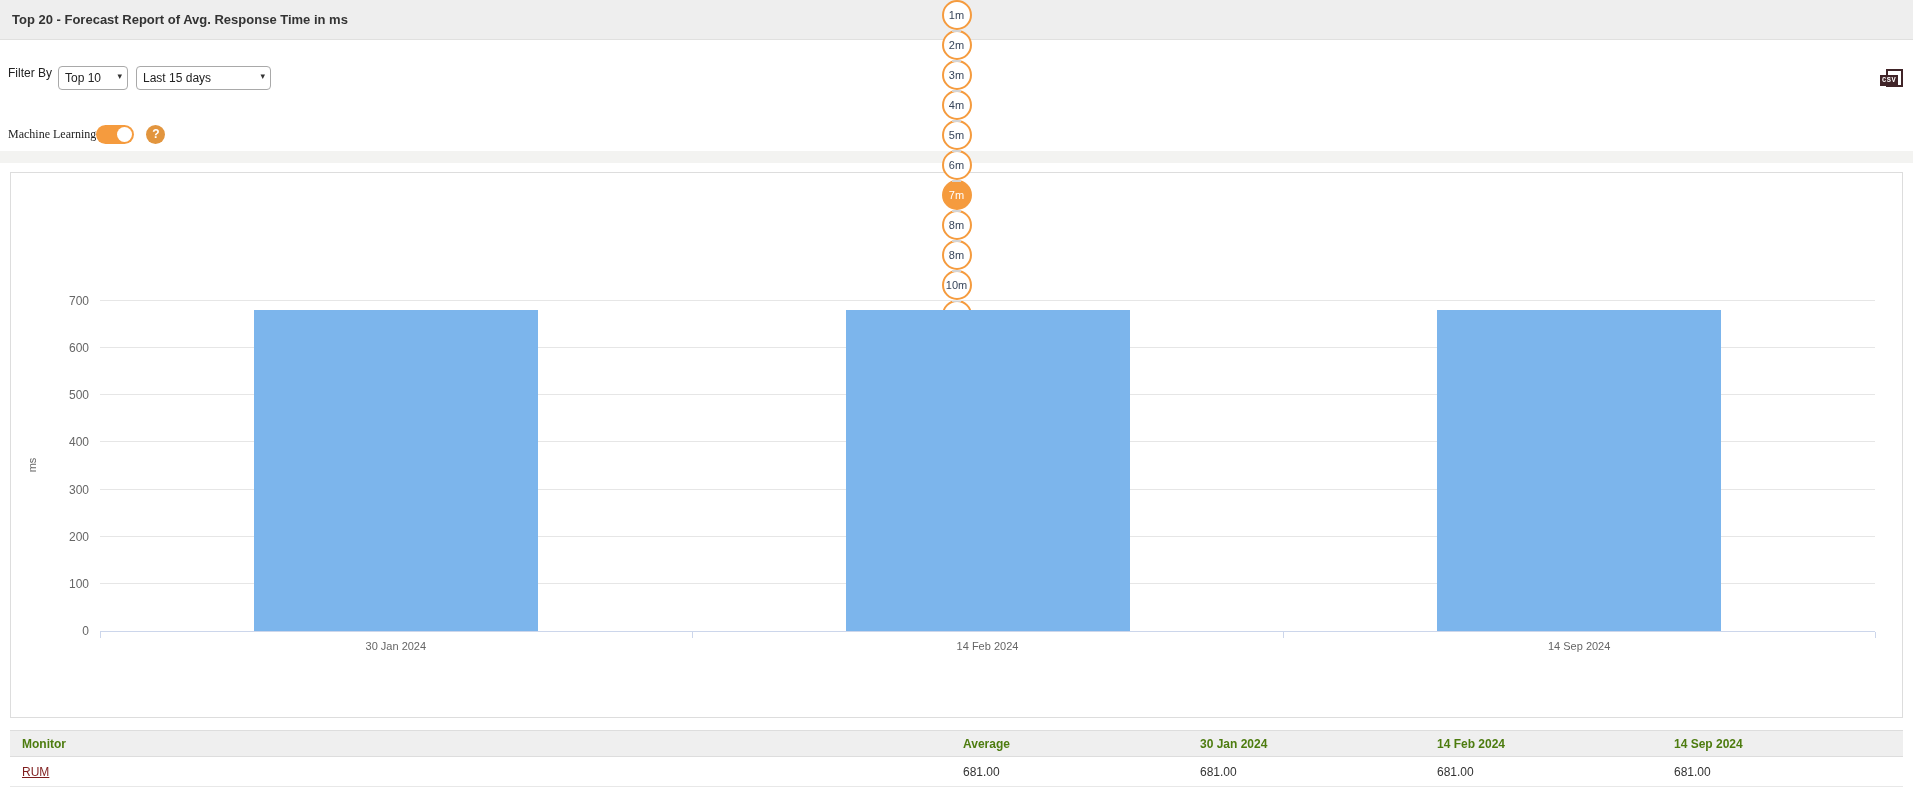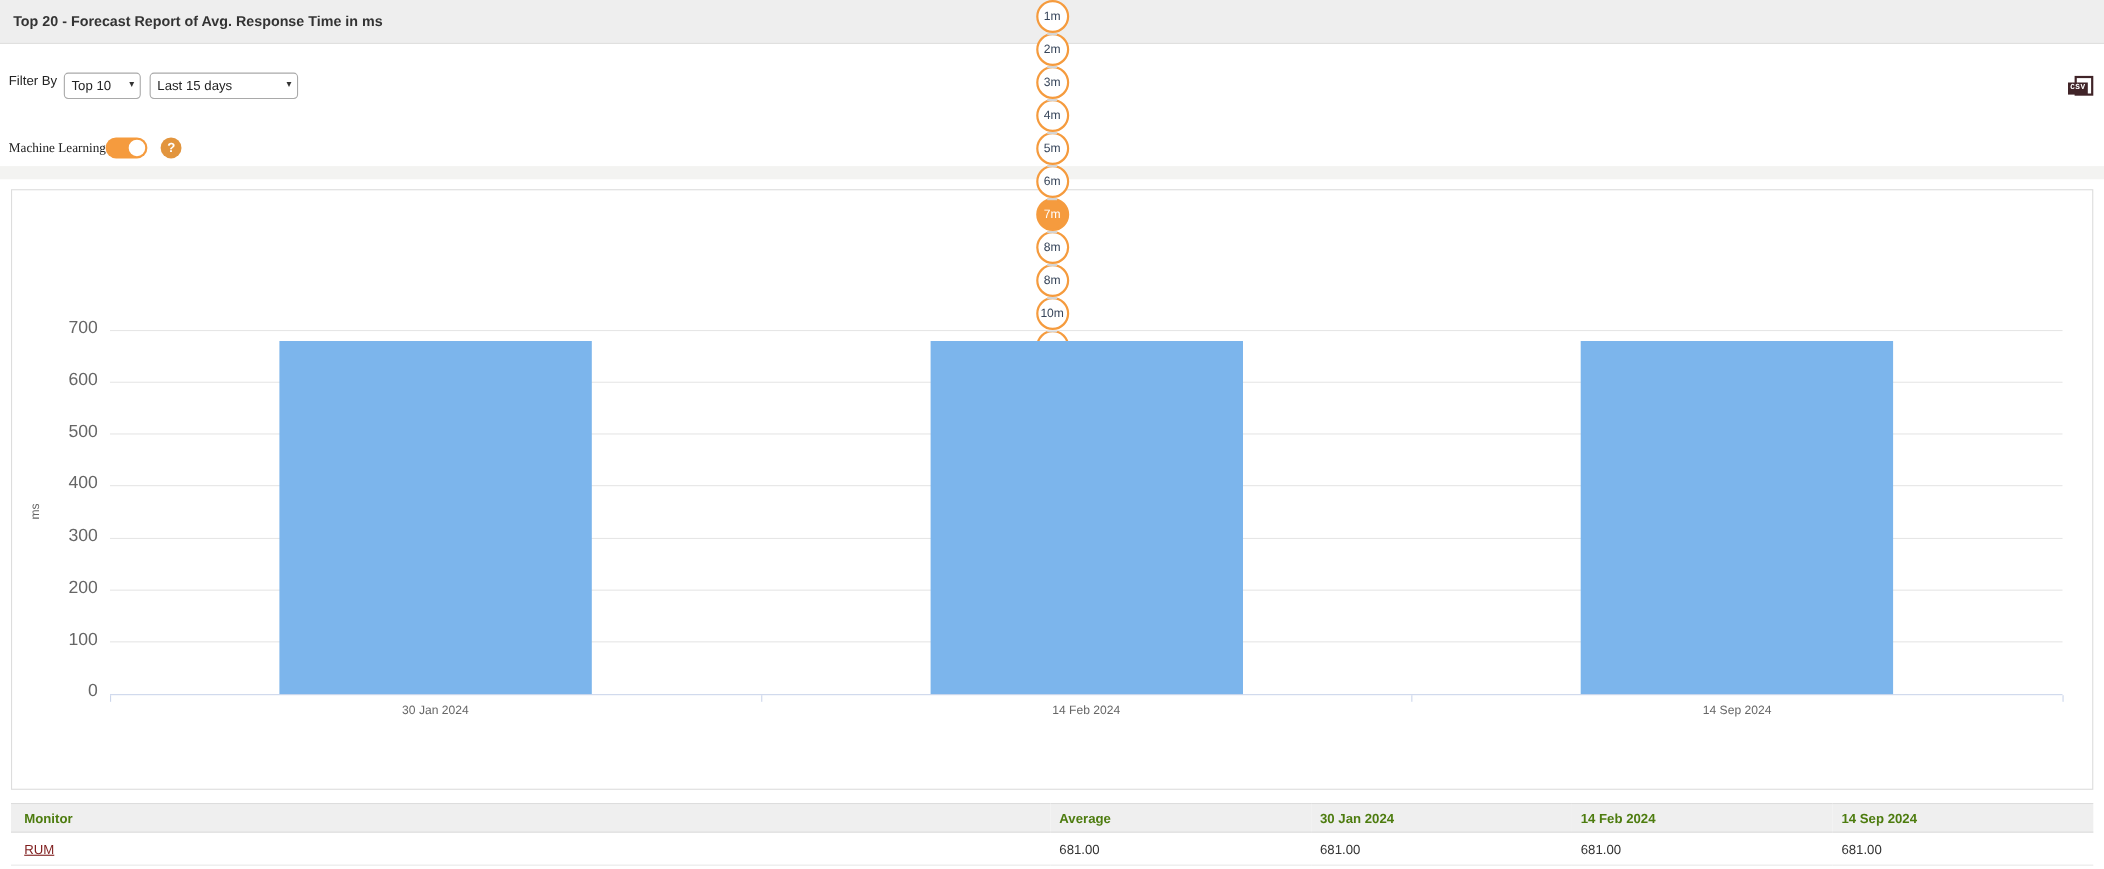--- a/index.html
+++ b/index.html
@@ -47,21 +47,21 @@
      color:#37455a; font-size:11px; font-family:"Liberation Sans",sans-serif; cursor:pointer; padding:0; line-height:26px; text-align:center; }
   .rbtn.sel { background:#F59B3E; color:#fff; }
   .rconn { width:17px; height:2px; position:relative; }
   .rconn:after { content:""; position:absolute; left:4px; right:4px; top:0; height:2px; background:#d4d4d4; }
 
   
   .chart-wrap { position:relative; height:466px; }
   .y-title { position:absolute; left:14px; top:234px; transform:rotate(-90deg); font-size:11px; color:#666; }
   .plot { position:absolute; left:89px; right:27px; top:76px; height:331px; border-bottom:1px solid #ccd6eb; }
   .grid { position:absolute; left:0; right:0; height:1px; background:#e6e6e6; }
-  .ytick { position:absolute; right:100%; margin-right:11px; font-size:16px; color:#666; white-space:nowrap; }
+  .ytick { position:absolute; right:100%; margin-right:11px; font-size:12px; color:#666; white-space:nowrap; }
   .xtickmark { position:absolute; bottom:-7px; width:1px; height:6px; background:#ccd6eb; }
   .bar { position:absolute; bottom:0; background:#7cb5ec; }
   .xlabel { position:absolute; top:100%; margin-top:9px; transform:translateX(-50%); font-size:11px; color:#666; white-space:nowrap; }
 
   
   .monitor-table { margin:12px 10px 0; width:1893px; border-collapse:collapse; table-layout:fixed; }
   .monitor-table th { background:#efefef; border-top:1px solid #ddd; border-bottom:1px solid #ddd;
      font-size:12px; font-weight:bold; color:#4d7c0f; text-align:left; height:26px; padding:0 8px; }
   .monitor-table th.first, .monitor-table td.first { padding-left:12px; }
   .monitor-table td { font-size:12px; color:#333; height:30px; padding:0 8px; border-bottom:1px solid #e8e8e8; }

